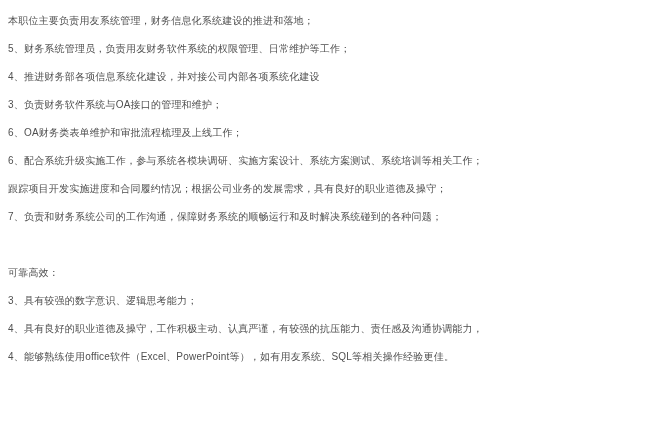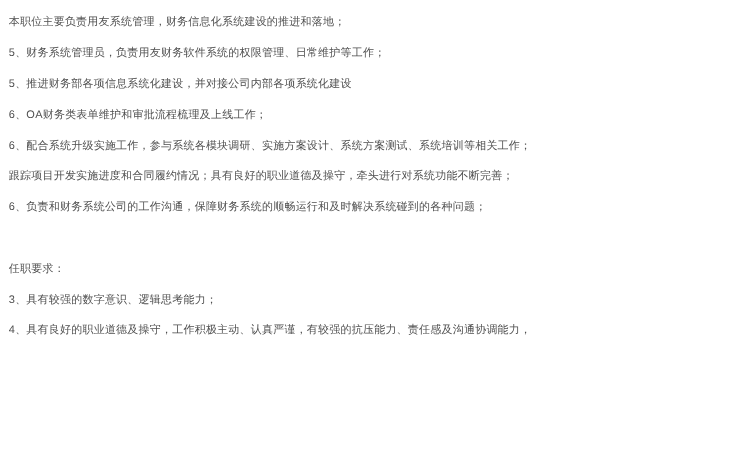--- a/index.html
+++ b/index.html
@@ -35,27 +35,29 @@
 </style>
 </head>
 <body>
 
 <div class="page">
   <div class="jd-content">
 
     <p class="line">本职位主要负责用友系统管理，财务信息化系统建设的推进和落地；</p>
 
     <p class="line">5、财务系统管理员，负责用友财务软件系统的权限管理、日常维护等工作；</p>
-    <p class="line">5、推进财务部各项信息系统化建设，并对接公司内部各项系统化建设</p>
+    <p class="line">4、推进财务部各项信息系统化建设，并对接公司内部各项系统化建设</p>
+    <p class="line">3、负责财务软件系统与OA接口的管理和维护；</p>
     <p class="line">6、OA财务类表单维护和审批流程梳理及上线工作；</p>
     <p class="line">6、配合系统升级实施工作，参与系统各模块调研、实施方案设计、系统方案测试、系统培训等相关工作；</p>
-    <p class="line">跟踪项目开发实施进度和合同履约情况；具有良好的职业道德及操守，牵头进行对系统功能不断完善；</p>
-    <p class="line">6、负责和财务系统公司的工作沟通，保障财务系统的顺畅运行和及时解决系统碰到的各种问题；</p>
+    <p class="line">跟踪项目开发实施进度和合同履约情况；根据公司业务的发展需求，具有良好的职业道德及操守；</p>
+    <p class="line">7、负责和财务系统公司的工作沟通，保障财务系统的顺畅运行和及时解决系统碰到的各种问题；</p>
 
     <div class="blank-line"></div>
 
-    <p class="line">任职要求：</p>
+    <p class="line">可靠高效：</p>
 
     <p class="line">3、具有较强的数字意识、逻辑思考能力；</p>
     <p class="line">4、具有良好的职业道德及操守，工作积极主动、认真严谨，有较强的抗压能力、责任感及沟通协调能力，</p>
+    <p class="line">4、能够熟练使用office软件（Excel、PowerPoint等），如有用友系统、SQL等相关操作经验更佳。</p>
 
   </div>
 </div>
 
 </body></html>

